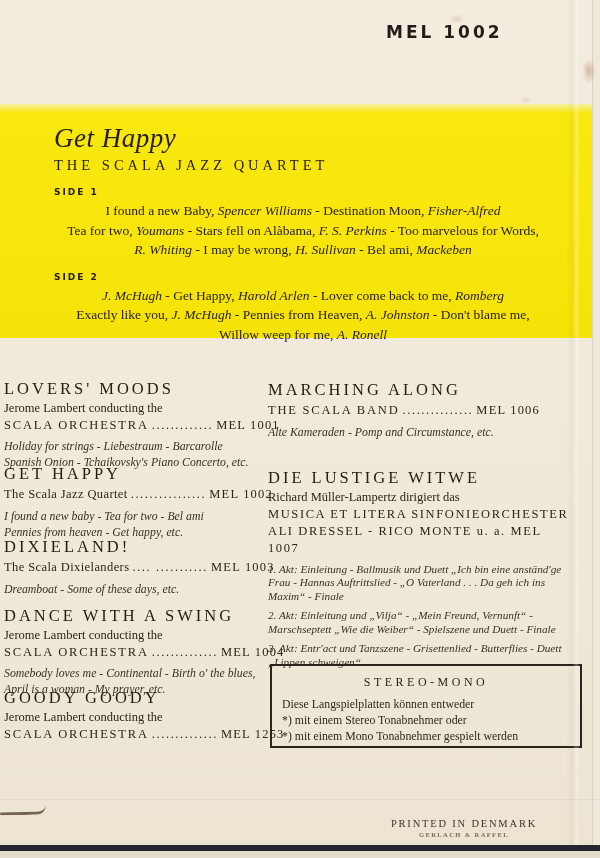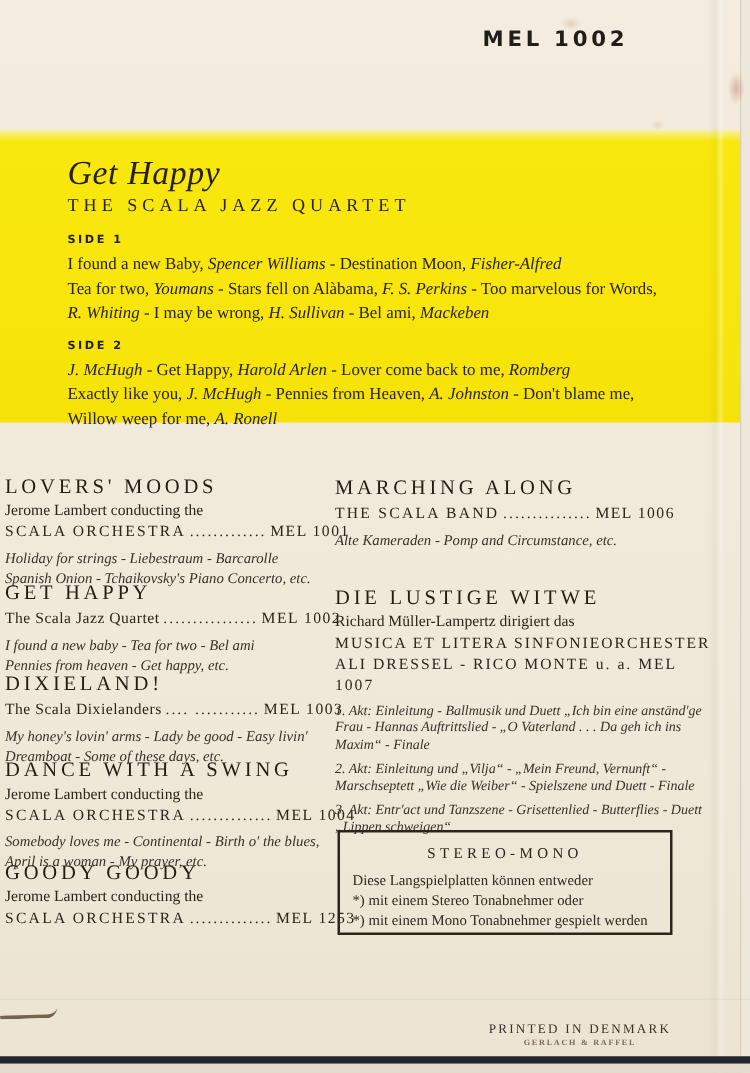--- a/index.html
+++ b/index.html
@@ -12,39 +12,39 @@
        font-weight:bold;font-size:17px;letter-spacing:3px;color:#211e19;}
 
   
   .yellow-band{position:absolute;left:0;top:104px;width:600px;height:234px;
        background:linear-gradient(180deg,#f8f1a4 0px,#f8e80e 9px,#f8e50b 60%,#f5e206 100%);}
   .yellow-inner{position:absolute;left:54px;top:20px;right:48px;}
   .album-title{font-style:italic;font-size:27px;line-height:28px;color:#281f13;letter-spacing:.5px;}
   .album-artist{font-size:14.5px;line-height:20px;letter-spacing:4px;color:#2a2115;margin-top:3px;}
   .side-label{font-family:"DejaVu Sans",sans-serif;font-weight:bold;font-size:9px;
        letter-spacing:2px;color:#262015;margin:12px 0 4px 0;}
-  .track-line{font-size:13.5px;line-height:19.5px;color:#2a2318;}
+  .track-line{font-size:13.5px;line-height:19.5px;color:#2a2318;text-align:center;}
   .track-line em{font-style:italic;}
 
   
   .sec{position:absolute;color:#2b251c;}
   .sec-title{font-size:16.5px;line-height:19px;letter-spacing:3px;color:#231d14;margin-bottom:3px;}
   .row-pre{font-size:12.5px;line-height:15.5px;}
   .row-artist{font-size:12.5px;line-height:16.5px;white-space:nowrap;}
   .row-artist .nm{letter-spacing:1.8px;}
   .row-artist.plain .nm{letter-spacing:.4px;}
   .row-artist .dots{letter-spacing:1.6px;margin:0 3px;}
   .row-artist .cat{letter-spacing:1.2px;}
   .row-caps{font-size:12.5px;line-height:17px;letter-spacing:1.6px;}
   .row-track{font-style:italic;font-size:11.8px;line-height:16px;color:#38312a;}
   .row-artist + .row-track,.row-caps + .row-track{margin-top:5px;}
   .row-para{font-style:italic;font-size:11.2px;line-height:13.5px;color:#38312a;margin-top:6px;}
 
   
-  .stereo-box{position:absolute;left:270px;top:664px;width:268px;height:84px;
+  .stereo-box{position:absolute;left:270px;top:664px;width:312px;height:84px;
        border:2px solid #2b251d;padding:9px 10px 12px 10px;box-sizing:border-box;}
   .stereo-title{text-align:center;font-size:12px;letter-spacing:3.5px;color:#2b251d;}
   .stereo-line{font-size:11.8px;line-height:16px;color:#2e2820;}
   #stereo-lines{margin-top:6px;}
 
   
   .footer{position:absolute;top:818px;left:354px;width:220px;text-align:center;}
   .printed{font-size:10.5px;letter-spacing:1.8px;color:#3b332a;}
   .printer{font-size:6.5px;letter-spacing:1.4px;color:#7b6c57;margin-top:2px;font-weight:bold;}
 
@@ -101,21 +101,20 @@
       </div>
       <div class="sec" style="left: 4px; top: 464px; width: 258px;">
         <div class="sec-title">GET HAPPY</div>
         <div class="row-artist plain"><span class="nm">The Scala Jazz Quartet</span><span class="dots">................</span><span class="cat">MEL 1002</span></div>
         <div class="row-track">I found a new baby - Tea for two - Bel ami</div>
         <div class="row-track">Pennies from heaven - Get happy, etc.</div>
       </div>
       <div class="sec" style="left: 4px; top: 537px; width: 258px;">
         <div class="sec-title">DIXIELAND!</div>
         <div class="row-artist plain"><span class="nm">The Scala Dixielanders</span><span class="dots">.... ...........</span><span class="cat">MEL 1003</span></div>
-        <div class="row-track">My honey's lovin' arms - Lady be good - Easy livin'</div>
         <div class="row-track">Dreamboat - Some of these days, etc.</div>
       </div>
       <div class="sec" style="left: 4px; top: 606px; width: 258px;">
         <div class="sec-title">DANCE WITH A SWING</div>
         <div class="row-pre">Jerome Lambert conducting the</div>
         <div class="row-artist"><span class="nm">SCALA ORCHESTRA</span><span class="dots">..............</span><span class="cat">MEL 1004</span></div>
         <div class="row-track">Somebody loves me - Continental - Birth o' the blues,</div>
         <div class="row-track">April is a woman - My prayer, etc.</div>
       </div>
       <div class="sec" style="left: 4px; top: 688px; width: 258px;">

